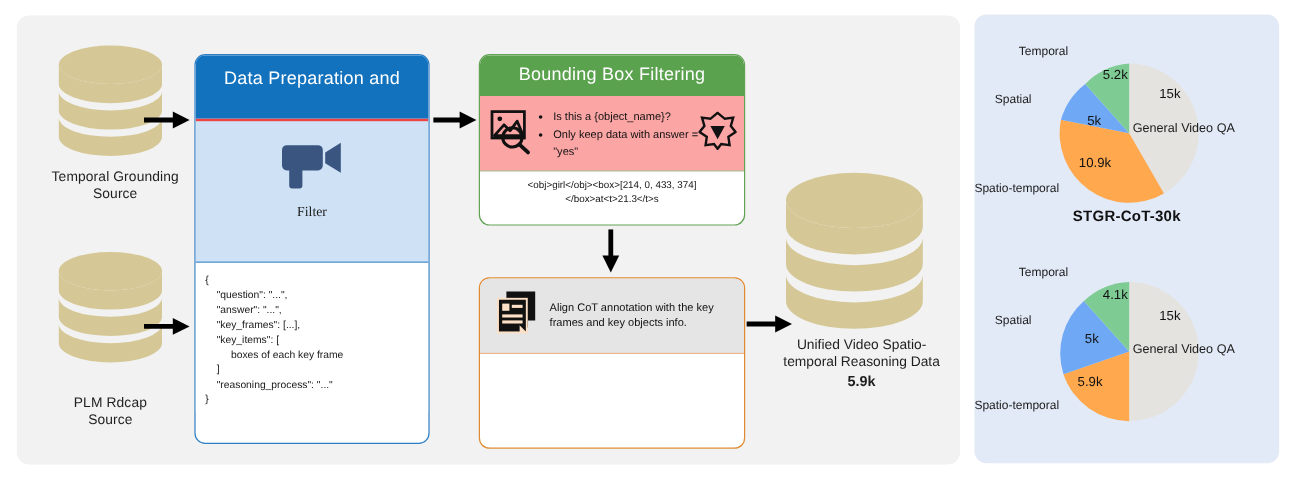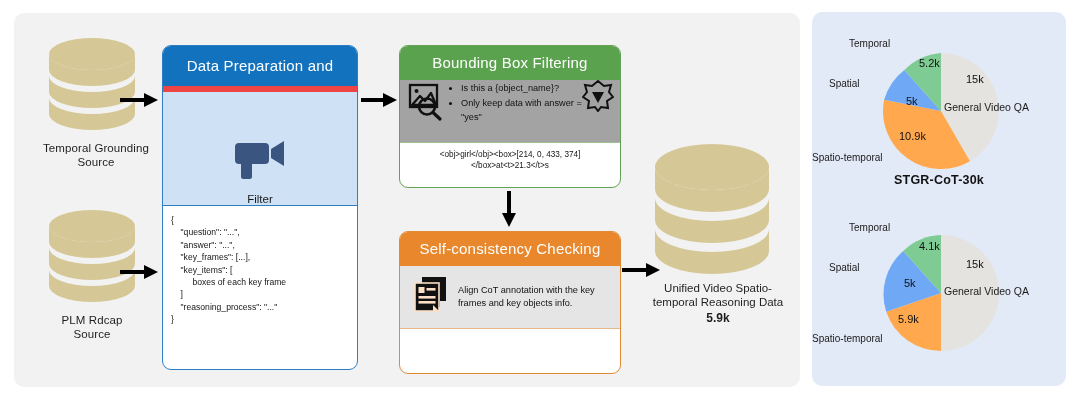--- a/index.html
+++ b/index.html
@@ -59,51 +59,52 @@
     color: #161616;
     text-align: center;
     padding: 6px 6px;
   }
 
   
   #blue-card {
     left: 162px; top: 45px; width: 196px; height: 325px;
     border: 1.6px solid #2d7ec4;
   }
-  #blue-card .card-head { background: #1272bd; font-size: 15px; padding-top: 10px; padding-bottom: 11px;}
+  #blue-card .card-head { background: #1272bd; font-size: 15px; padding-top: 10px; padding-bottom: 24px;}
   #blue-card .tools {
     background: #cfe2f5;
     height: 120px;
-    display: flex; align-items: flex-end; justify-content: space-around;
+    display: flex; align-items: flex-start; justify-content: space-around;
     padding-top: 8px;
-    border-top: 6px solid #ef4444;
+    border-top: 2px solid #ef4444;
     border-bottom: 1px solid #2d7ec4;
+    font-family: Liberation Serif, serif;
   }
   .tool { display: flex; flex-direction: column; align-items: center; width: 90px; }
   .tool-ico { height: 58px; display: flex; align-items: center; justify-content: center; }
   .tool-lbl { font-size: 11.5px; color: #1a1a1a; margin-top: 4px; }
   #blue-card .json {
     background: #ffffff;
     font-size: 8.6px; line-height: 12.4px;
     color: #161616;
     padding: 8px 6px 4px 8px;
     white-space: pre;
     font-family: "Liberation Sans", sans-serif;
   }
 
   
   #green-card {
     left: 399px; top: 45px; width: 222px; height: 143px;
     border: 1.4px solid #63a355;
   }
   #green-card .card-head { background: #5ba24e; }
   #green-card .body {
-    background: #a3a3a3;
+    background: #fca5a5;
     height: 63px;
-    display: flex; align-items: flex-start;
+    display: flex; align-items: center;
     padding: 0 6px 0 6px;
     border-bottom: 1px solid #9cc390;
   }
   .bullets { font-size: 9.2px; line-height: 14px; color: #111; flex: 1; padding-left: 3px;}
   .bullets li { margin: 1px 0 1px 10px; }
 
   
   #orange-card {
     left: 399px; top: 231px; width: 222px; height: 143px;
     border: 1.4px solid #e08a33;
@@ -161,21 +162,21 @@
   </div>
 
   <div class="cyl" style="left:47px; top:208px;">
     <svg width="90" height="96" viewBox="0 0 90 96">
       <ellipse cx="45" cy="18" rx="43" ry="16" fill="#d5c896"></ellipse>
       <path d="M2 18 L2 34 A43 16 0 0 0 88 34 L88 18 A43 16 0 0 1 2 18 Z" fill="#d5c896"></path>
       <path d="M2 40 L2 56 A43 16 0 0 0 88 56 L88 40 A43 16 0 0 1 2 40 Z" fill="#d5c896"></path>
       <path d="M2 62 L2 78 A43 16 0 0 0 88 78 L88 62 A43 16 0 0 1 2 62 Z" fill="#d5c896"></path>
     </svg>
   </div>
-  <div class="src-label" style="left:0px; top:313px; width:184px;">
+  <div class="src-label" style="left:0px; top:329px; width:184px;">
     <span>PLM Rdcap</span><br>
     <span>Source</span>
   </div>
 
   <div class="arrow" style="left:120px; top:92px;">
     <svg width="40" height="16" viewBox="0 0 40 16">
       <path d="M0 8 L26 8" stroke="#000" stroke-width="4"></path>
       <path d="M24 1 L38 8 L24 15 Z" fill="#000"></path>
     </svg>
   </div>
@@ -251,21 +252,20 @@
   </div>
 
   <div class="arrow" style="left:501px; top:191px;">
     <svg width="16" height="38" viewBox="0 0 16 38">
       <path d="M8 0 L8 24" stroke="#000" stroke-width="4"></path>
       <path d="M1 22 L8 36 L15 22 Z" fill="#000"></path>
     </svg>
   </div>
 
   <div class="card" id="orange-card">
-    <div class="card-head">Self-consistency Checking</div>
     <div class="body">
       <div style="flex:0 0 46px; padding-left:6px;">
         <svg width="40" height="40" viewBox="0 0 40 40">
           <path d="M10 2 H34 V26 H28 V32 H10 Z" fill="#111"></path>
           <rect x="3" y="8" width="24" height="28" fill="#111"></rect>
           <rect x="3" y="8" width="24" height="28" fill="none" stroke="#fbe0c6" stroke-width="1.6"></rect>
           <rect x="6.5" y="12" width="6" height="6" fill="#fbe0c6"></rect>
           <rect x="14.5" y="13" width="9" height="2.6" fill="#fbe0c6"></rect>
           <rect x="6.5" y="21" width="17" height="2.6" fill="#fbe0c6"></rect>
           <rect x="6.5" y="26" width="17" height="2.6" fill="#fbe0c6"></rect>

